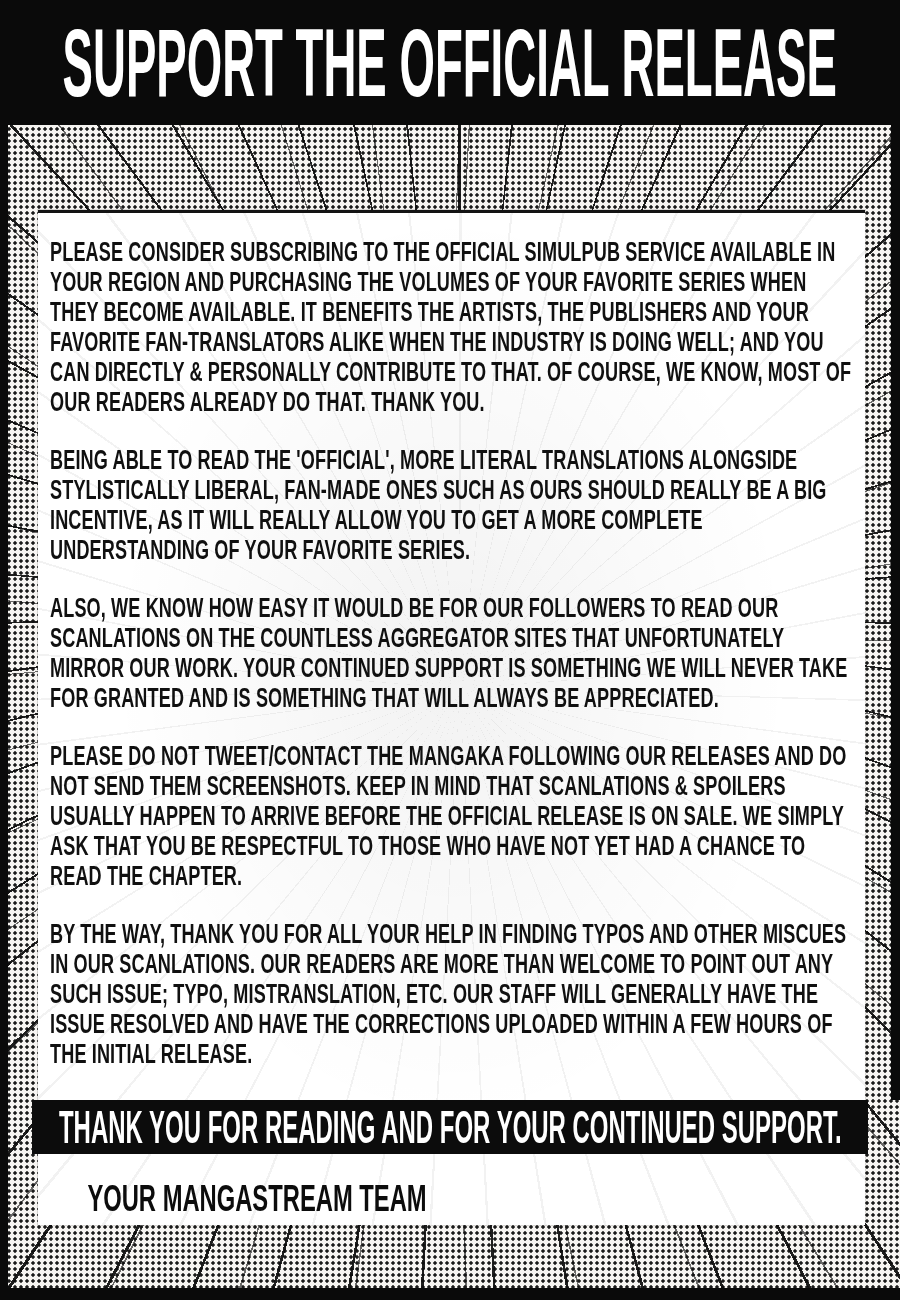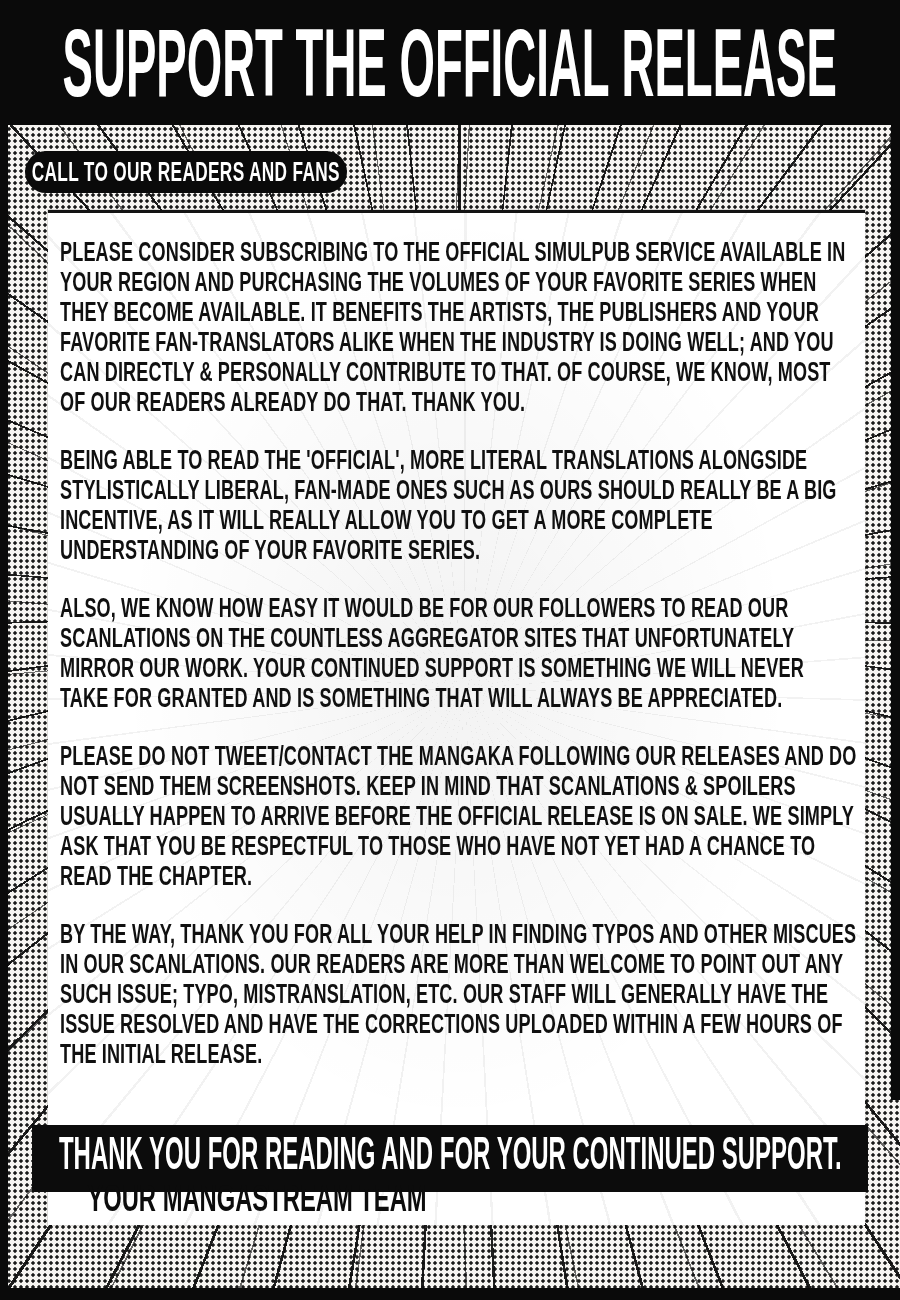--- a/index.html
+++ b/index.html
@@ -31,41 +31,41 @@
   .badge{
     position:absolute;left:25px;top:151px;width:322px;height:42px;background:#0a0a0a;
     border-radius:22px;display:flex;align-items:center;justify-content:center;z-index:3;
   }
   .badge span{
     color:#fff;font-size:27px;font-weight:bold;white-space:nowrap;
     transform:scaleX(0.64);transform-origin:50% 50%;letter-spacing:0.5px;
   }
 
   .paper{
-    position:absolute;left:48px;right:35px;top:210px;height:1015px;
+    position:absolute;left:38px;right:35px;top:210px;height:1015px;
     background-color:#ffffff;
     background-image:
       radial-gradient(ellipse at 50% 45%, rgba(0,0,0,0.05), transparent 58%),
       repeating-conic-gradient(from 0deg at 51% 47%, rgba(0,0,0,0.05) 0deg 0.25deg, transparent 0.25deg 6.1deg);
     border-top:3px solid #131313;
     box-shadow:0 0 0 1px rgba(0,0,0,0.12);
     z-index:2;
     padding:24px 8px 0 12px;box-sizing:border-box;
   }
   .copy{
     width:149.2%;transform:scaleX(0.67);transform-origin:0 0;
   }
   .copy p{
     margin:0 0 28px 0;color:#101010;font-weight:bold;
     font-size:27px;line-height:30px;letter-spacing:0.2px;
   }
 
   .thanks-banner{
-    position:absolute;left:32px;right:32px;top:1125px;height:67px;background:#0c0c0c;
-    display:flex;align-items:flex-start;justify-content:center;z-index:4;
+    position:absolute;left:32px;right:32px;top:1100px;height:54px;background:#0c0c0c;
+    display:flex;align-items:flex-end;justify-content:center;z-index:4;
   }
   .thanks-banner span{
     color:#fff;font-size:47px;font-weight:bold;white-space:nowrap;
     transform:scaleX(0.51);transform-origin:50% 50%;
   }
   .signature{
     position:absolute;left:0;width:100%;top:1177px;height:44px;z-index:4;
     display:flex;align-items:center;justify-content:flex-start;
   }
   .signature span{
@@ -75,23 +75,20 @@
 </style>
 </head>
 <body>
 
 <div class="page">
 
   <header class="title-banner">
     <h1>SUPPORT THE OFFICIAL RELEASE</h1>
   </header>
 
-  <div class="badge">
-    <span>CALL TO OUR READERS AND FANS</span>
-  </div>
 
   <main class="paper">
     <div class="copy">
       <p>PLEASE CONSIDER SUBSCRIBING TO THE OFFICIAL SIMULPUB SERVICE AVAILABLE IN YOUR REGION AND PURCHASING THE VOLUMES OF YOUR FAVORITE SERIES WHEN THEY BECOME AVAILABLE. IT BENEFITS THE ARTISTS, THE PUBLISHERS AND YOUR FAVORITE FAN-TRANSLATORS ALIKE WHEN THE INDUSTRY IS DOING WELL; AND YOU CAN DIRECTLY &amp; PERSONALLY CONTRIBUTE TO THAT. OF COURSE, WE KNOW, MOST OF OUR READERS ALREADY DO THAT. THANK YOU.</p>
       <p>BEING ABLE TO READ THE 'OFFICIAL', MORE LITERAL TRANSLATIONS ALONGSIDE STYLISTICALLY LIBERAL, FAN-MADE ONES SUCH AS OURS SHOULD REALLY BE A BIG INCENTIVE, AS IT WILL REALLY ALLOW YOU TO GET A MORE COMPLETE UNDERSTANDING OF YOUR FAVORITE SERIES.</p>
       <p>ALSO, WE KNOW HOW EASY IT WOULD BE FOR OUR FOLLOWERS TO READ OUR SCANLATIONS ON THE COUNTLESS AGGREGATOR SITES THAT UNFORTUNATELY MIRROR OUR WORK. YOUR CONTINUED SUPPORT IS SOMETHING WE WILL NEVER TAKE FOR GRANTED AND IS SOMETHING THAT WILL ALWAYS BE APPRECIATED.</p>
       <p>PLEASE DO NOT TWEET/CONTACT THE MANGAKA FOLLOWING OUR RELEASES AND DO NOT SEND THEM SCREENSHOTS. KEEP IN MIND THAT SCANLATIONS &amp; SPOILERS USUALLY HAPPEN TO ARRIVE BEFORE THE OFFICIAL RELEASE IS ON SALE. WE SIMPLY ASK THAT YOU BE RESPECTFUL TO THOSE WHO HAVE NOT YET HAD A CHANCE TO READ THE CHAPTER.</p>
       <p>BY THE WAY, THANK YOU FOR ALL YOUR HELP IN FINDING TYPOS AND OTHER MISCUES IN OUR SCANLATIONS. OUR READERS ARE MORE THAN WELCOME TO POINT OUT ANY SUCH ISSUE; TYPO, MISTRANSLATION, ETC. OUR STAFF WILL GENERALLY HAVE THE ISSUE RESOLVED AND HAVE THE CORRECTIONS UPLOADED WITHIN A FEW HOURS OF THE INITIAL RELEASE.</p>
     </div>
   </main>

